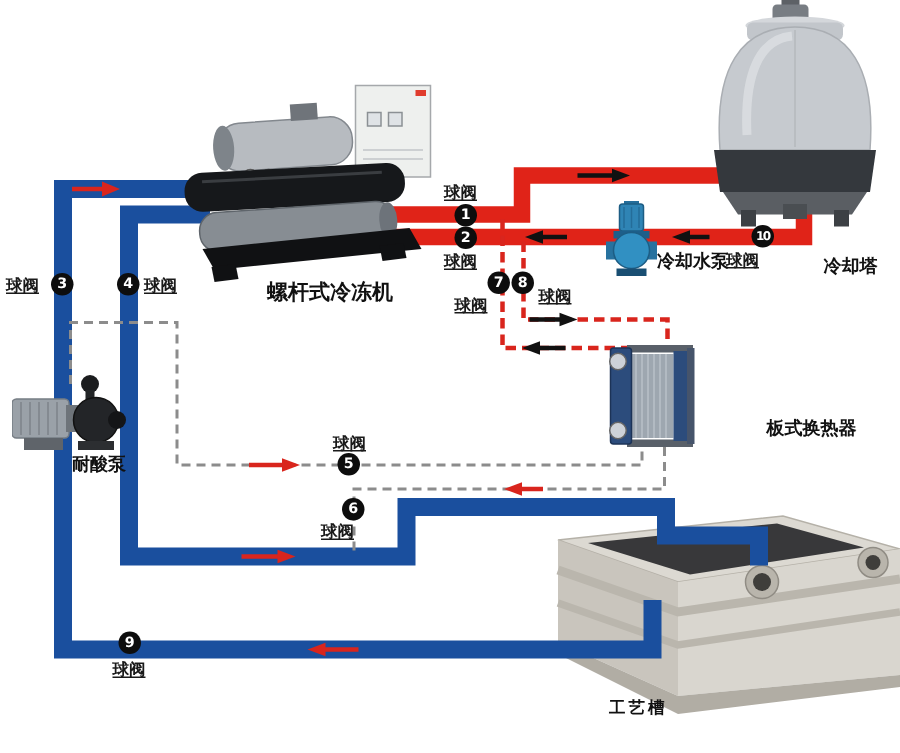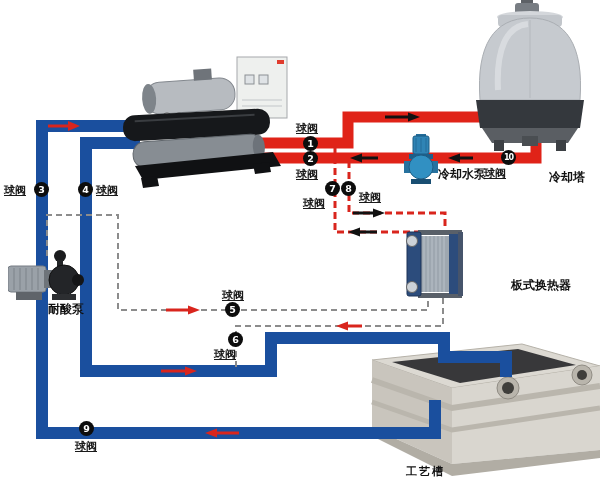--- a/index.html
+++ b/index.html
@@ -196,19 +196,20 @@
   <div class="vlabel" style="left:296px;top:167px;">球阀</div>
   <div class="vlabel" style="left:4px;top:183px;">球阀</div>
   <div class="vlabel" style="left:96px;top:183px;">球阀</div>
   <div class="vlabel" style="left:222px;top:288px;">球阀</div>
   <div class="vlabel" style="left:214px;top:347px;">球阀</div>
   <div class="vlabel" style="left:303px;top:196px;">球阀</div>
   <div class="vlabel" style="left:359px;top:190px;">球阀</div>
   <div class="vlabel" style="left:75px;top:439px;">球阀</div>
   <div class="vlabel" style="left:484px;top:166px;">球阀</div>
 
+  <div class="eqlabel" style="left:178px;top:186px;font-size:14px;">螺杆式冷冻机</div>
   <div class="eqlabel" style="left:549px;top:156px;font-size:12px;margin-top:13px;">冷却塔</div>
   <div class="eqlabel" style="left:438px;top:166px;font-size:12px;">冷却水泵</div>
   <div class="eqlabel" style="left:471px;top:277px;font-size:12px;margin-left:40px;">板式换热器</div>
   <div class="eqlabel" style="left:48px;top:301px;font-size:12px;">耐酸泵</div>
   <div class="eqlabel" style="left:406px;top:464px;font-size:11px;letter-spacing:2px;">工艺槽</div>
 
 </div>
 
 </body></html>

